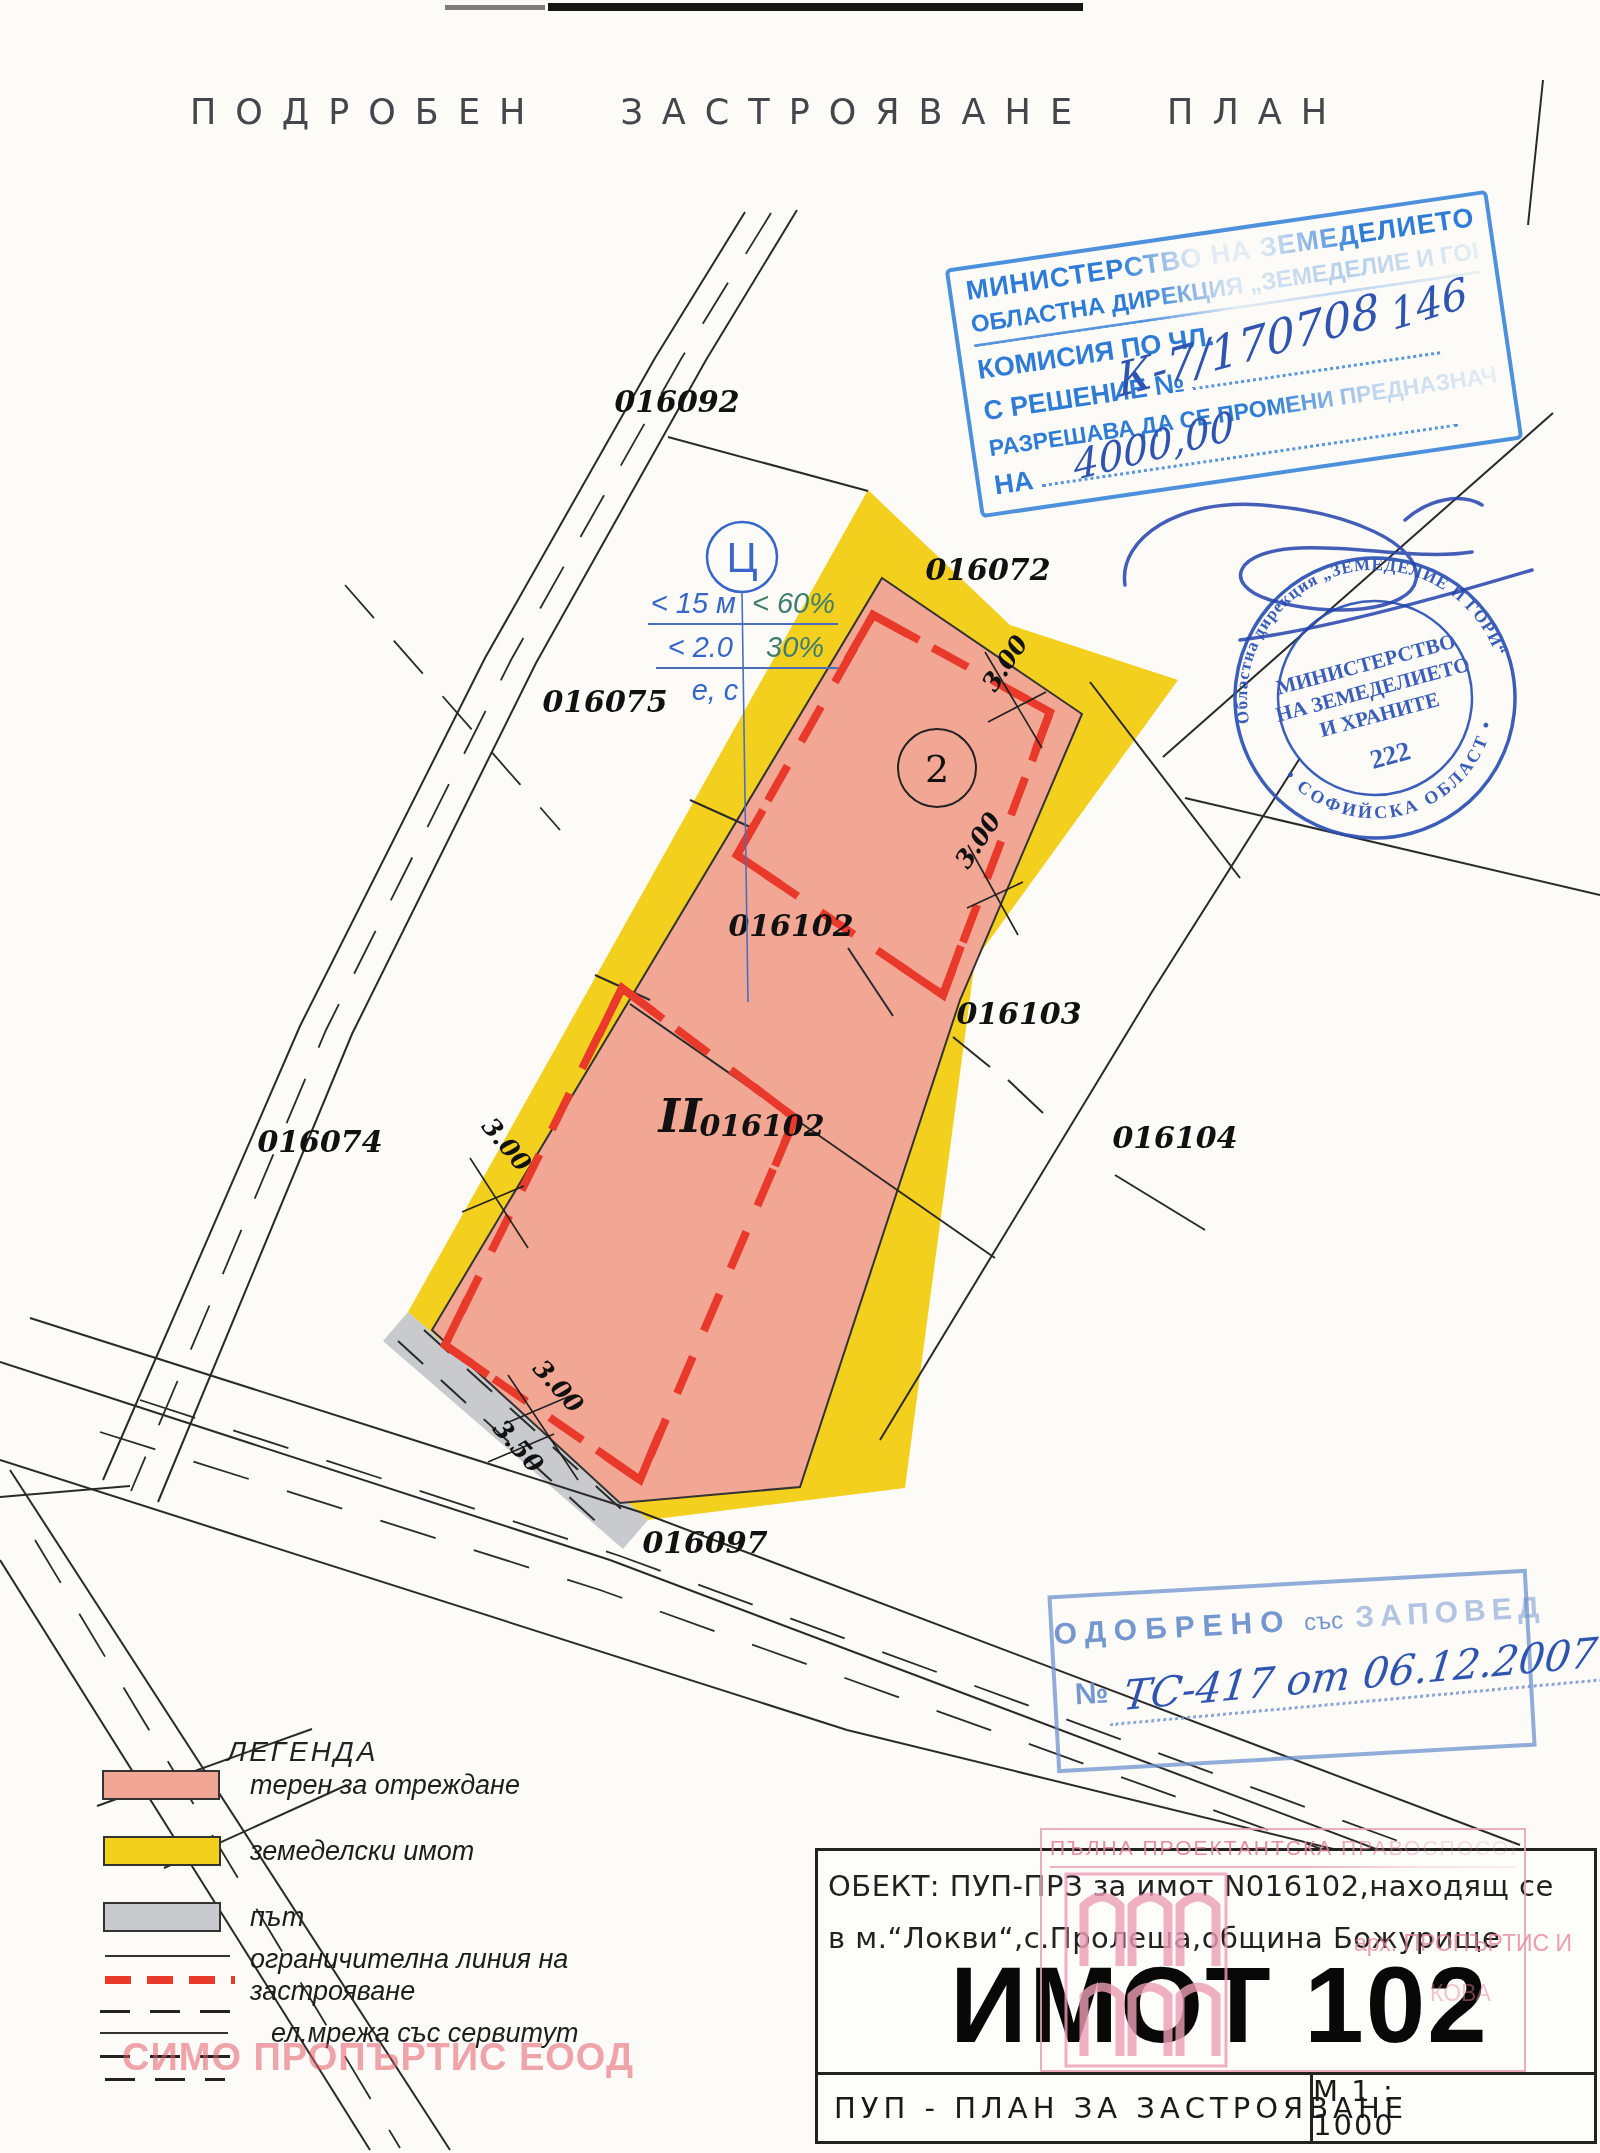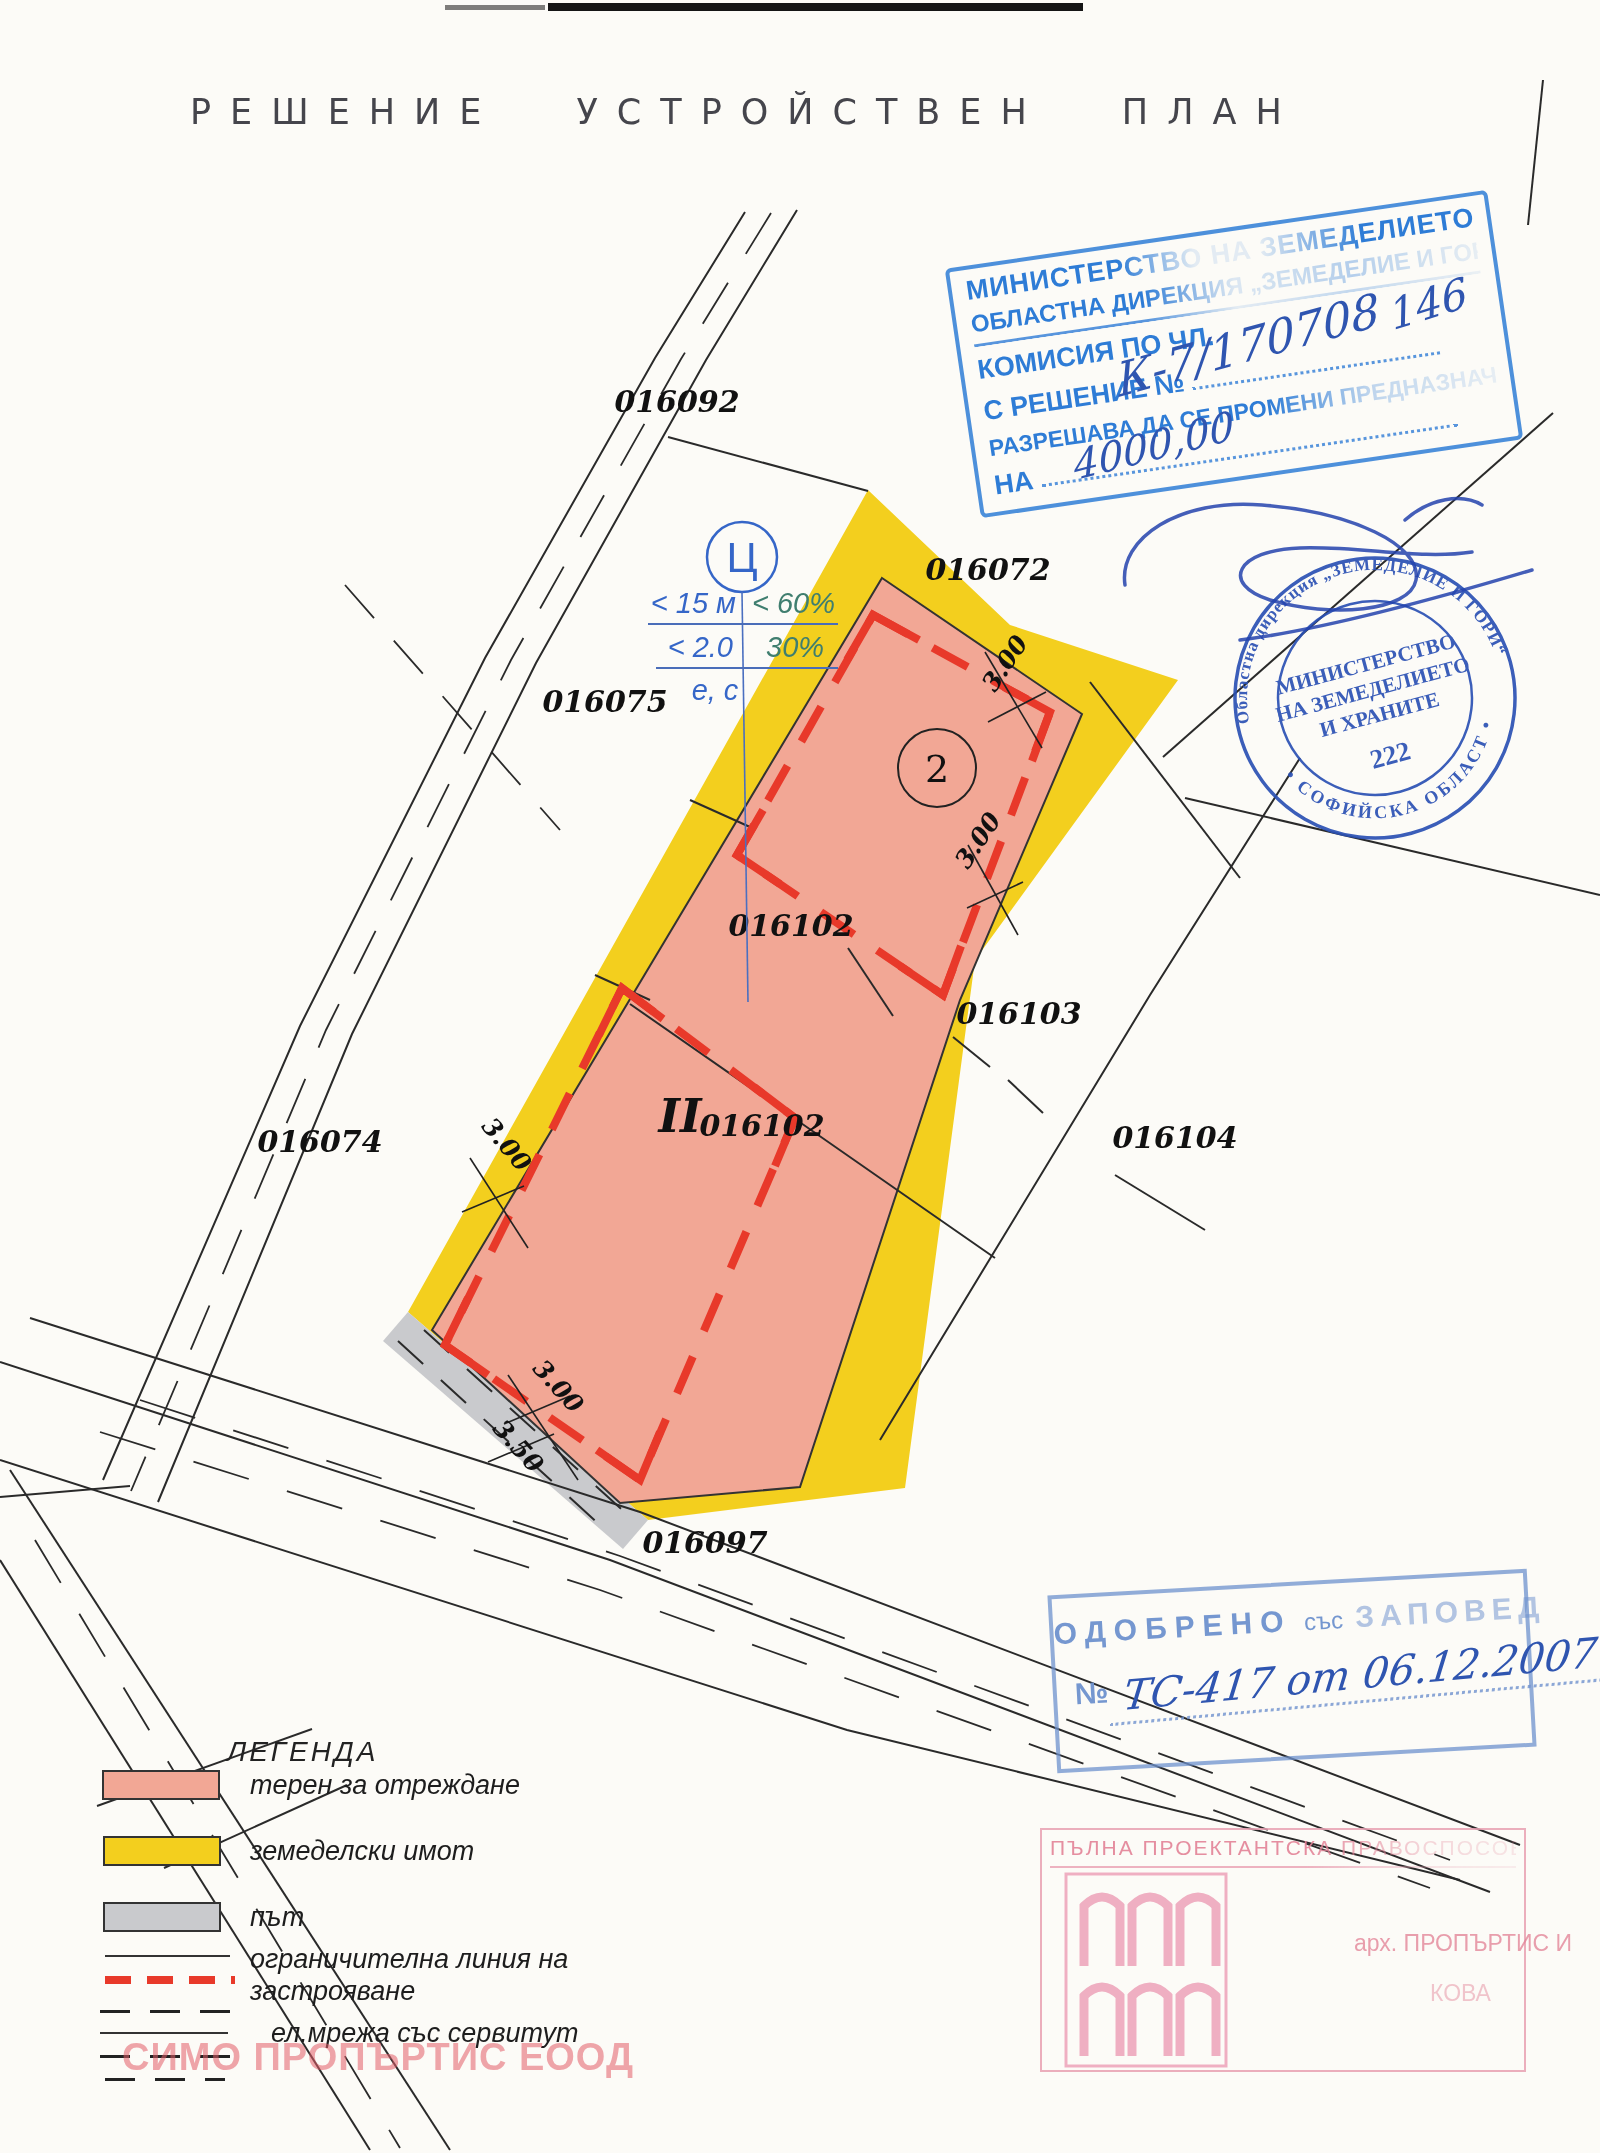--- a/index.html
+++ b/index.html
@@ -63,21 +63,21 @@
   .nosel{user-select:none;}
 </style>
 </head>
 <body>
 
 <div id="page" class="nosel">
 
   <div class="scanbar" style="left:548px;top:3px;width:535px;height:8px;"></div>
   <div class="scanbar" style="left:445px;top:5px;width:100px;height:5px;opacity:.55;"></div>
 
-  <div class="doc-title" style="left:190px;top:92px;">РЕШЕНИЕ УСТРОЙСТВЕН ПЛАН</div>
+  <div class="doc-title" style="left:190px;top:92px;">ПОДРОБЕН ЗАСТРОЯВАНЕ ПЛАН</div>
 
   <svg width="1600" height="2153" viewBox="0 0 1600 2153" style="position:absolute;left:0;top:0;z-index:1;">
 
     <polygon points="868,490 1010,625 1178,680 975,960 905,1488 648,1520 408,1312" fill="#f3cf1e"></polygon>
     <polygon points="408,1312 648,1520 623,1549 383,1341" fill="#c9cacd"></polygon>
     <polygon points="882,578 1082,714 960,1000 800,1487 620,1503 432,1330" fill="#f2a795" stroke="#333" stroke-width="2"></polygon>
 
     <g stroke="#2a2a2a" stroke-width="2" fill="none">
       <polyline points="745,212 655,358 485,658 300,1026 103,1480"></polyline>
       <polyline points="797,210 706,360 536,663 352,1034 158,1502"></polyline>
@@ -221,20 +221,31 @@
       <span style="font-size:24px;margin:0 8px;">със</span>
       <span style="font-size:30px;font-weight:bold;letter-spacing:6px;opacity:.55;">ЗАПОВЕД</span>
     </div>
     <div style="position:absolute;left:18px;top:68px;white-space:nowrap;">
       <span style="font-size:30px;font-weight:bold;">№</span>
       <span class="hand" style="position:static;font-size:41px;display:inline-block;transform:rotate(-2deg) skewX(-12deg);
             border-bottom:3px dotted rgba(110,145,205,.8);padding:0 14px 2px 10px;">ТС-417 от 06.12.2007</span>
     </div>
   </div>
 
+  <div id="title-block">
+    <div class="obj" style="top:18px;">ОБЕКТ: ПУП-ПРЗ  за имот  N016102,находящ се</div>
+    <div class="obj" style="top:70px;">в м.“Локви“,с.Пролеша,община Божурище</div>
+    <div id="big-label">ИМОТ 102</div>
+    <div id="tb-bottom">
+      <div class="cadtext" style="position:absolute;left:16px;top:16px;font-size:29px;letter-spacing:5px;white-space:nowrap;">ПУП - ПЛАН ЗА ЗАСТРОЯВАНЕ</div>
+      <div id="tb-scale-cell">
+        <span class="cadtext" style="font-size:29px;letter-spacing:2px;">М 1 : 1000</span>
+      </div>
+    </div>
+  </div>
 
   <div id="arch-stamp">
     <div style="position:absolute;left:8px;right:8px;top:6px;text-align:center;font-size:21px;letter-spacing:2px;
                 border-bottom:2px solid rgba(232,160,178,.8);padding-bottom:6px;white-space:nowrap;
                 -webkit-mask-image:linear-gradient(90deg,#000 0 55%,rgba(0,0,0,.35) 80%,rgba(0,0,0,.2) 100%);
                 mask-image:linear-gradient(90deg,#000 0 55%,rgba(0,0,0,.35) 80%,rgba(0,0,0,.2) 100%);">ПЪЛНА ПРОЕКТАНТСКА ПРАВОСПОСОБНОСТ</div>
     <svg width="170" height="200" viewBox="0 0 170 200" style="position:absolute;left:20px;top:40px;opacity:.8;">
       <rect x="4" y="4" width="160" height="192" fill="none" stroke="#ec9db5" stroke-width="3"></rect>
       <g fill="none" stroke="#ec9db5" stroke-width="9">
         <path d="M 22,96 L 22,36 Q 40,18 58,36 L 58,96"></path>

